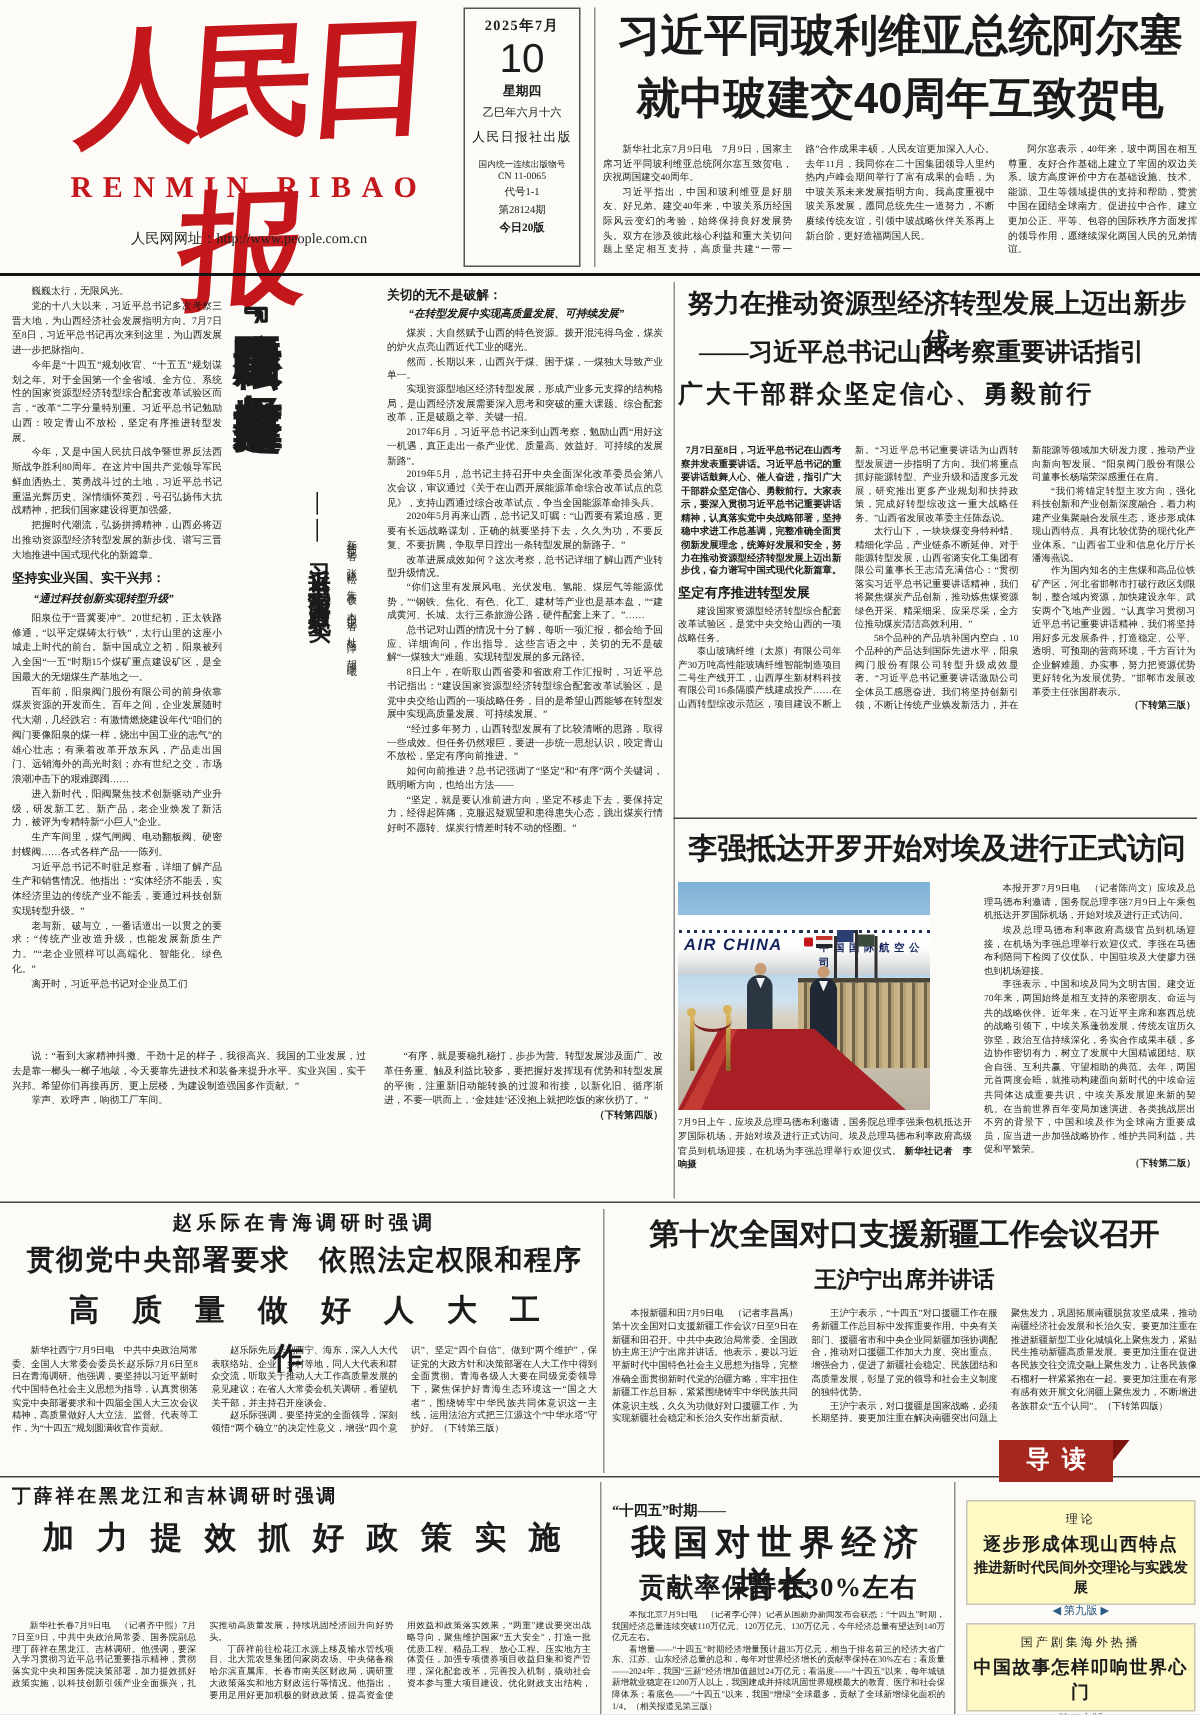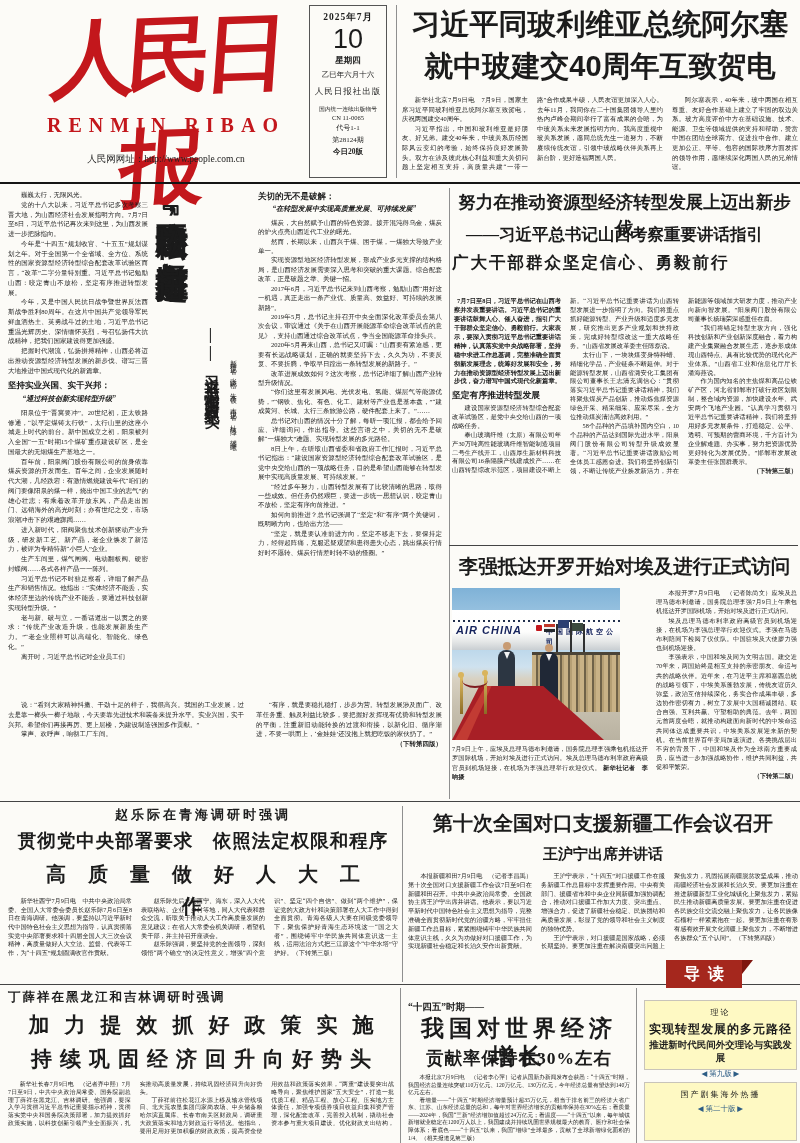--- a/index.html
+++ b/index.html
@@ -309,43 +309,43 @@
   <div id="xj-body" class="abs bodytext cols3 clip">
       <p>本报新疆和田7月9日电　（记者李昌禹）第十次全国对口支援新疆工作会议7日至9日在新疆和田召开。中共中央政治局常委、全国政协主席王沪宁出席并讲话。他表示，要以习近平新时代中国特色社会主义思想为指导，完整准确全面贯彻新时代党的治疆方略，牢牢扭住新疆工作总目标，紧紧围绕铸牢中华民族共同体意识主线，久久为功做好对口援疆工作，为实现新疆社会稳定和长治久安作出新贡献。</p>
       <p>王沪宁表示，“十四五”对口援疆工作在服务新疆工作总目标中发挥重要作用。中央有关部门、援疆省市和中央企业同新疆加强协调配合，推动对口援疆工作加大力度、突出重点、增强合力，促进了新疆社会稳定、民族团结和高质量发展，彰显了党的领导和社会主义制度的独特优势。</p>
       <p>王沪宁表示，对口援疆是国家战略，必须长期坚持。要更加注重在解决南疆突出问题上聚焦发力，巩固拓展南疆脱贫攻坚成果，推动南疆经济社会发展和长治久安。要更加注重在推进新疆新型工业化城镇化上聚焦发力，紧贴民生推动新疆高质量发展。要更加注重在促进各民族交往交流交融上聚焦发力，让各民族像石榴籽一样紧紧抱在一起。要更加注重在有形有感有效开展文化润疆上聚焦发力，不断增进各族群众“五个认同”。（下转第四版）</p>
     </div>
 
   <div id="rule-985" class="abs hrule"></div>
 
   <div id="dx-kicker" class="abs">丁薛祥在黑龙江和吉林调研时强调</div>
   <div id="dx-h1" class="abs">加力提效抓好政策实施</div>
-  <div id="dx-h2" class="abs">持续巩固经济回升向好势头</div>
   <div id="dx-body" class="abs bodytext cols3 clip">
       <p>新华社长春7月9日电　（记者齐中熙）7月7日至9日，中共中央政治局常委、国务院副总理丁薛祥在黑龙江、吉林调研。他强调，要深入学习贯彻习近平总书记重要指示精神，贯彻落实党中央和国务院决策部署，加力提效抓好政策实施，以科技创新引领产业全面振兴，扎实推动高质量发展，持续巩固经济回升向好势头。</p>
       <p>丁薛祥前往松花江水源上移及输水管线项目、北大荒农垦集团闫家岗农场、中央储备粮哈尔滨直属库、长春市南关区财政局，调研重大政策落实和地方财政运行等情况。他指出，要用足用好更加积极的财政政策，提高资金使用效益和政策落实效果，“两重”建设要突出战略导向，聚焦维护国家“五大安全”，打造一批优质工程、精品工程、放心工程。压实地方主体责任，加强专项债券项目收益归集和资产管理，深化配套改革，完善投入机制，撬动社会资本参与重大项目建设。优化财政支出结构，加强债务管理，兜牢基层“三保”底线，确保财政运行安全可持续。（下转第二版）</p>
     </div>
   <div id="de-vline" class="abs vline"></div>
 
   <div id="ec-kicker" class="abs">“十四五”时期——</div>
   <div id="ec-h1" class="abs">我国对世界经济增长</div>
   <div id="ec-h2" class="abs">贡献率保持在30%左右</div>
   <div id="ec-body" class="abs bodytext clip">
       <p>本报北京7月9日电　（记者李心萍）记者从国新办新闻发布会获悉：“十四五”时期，我国经济总量连续突破110万亿元、120万亿元、130万亿元，今年经济总量有望达到140万亿元左右。</p>
       <p>看增量——“十四五”时期经济增量预计超35万亿元，相当于排名前三的经济大省广东、江苏、山东经济总量的总和，每年对世界经济增长的贡献率保持在30%左右；看质量——2024年，我国“三新”经济增加值超过24万亿元；看温度——“十四五”以来，每年城镇新增就业稳定在1200万人以上，我国建成并持续巩固世界规模最大的教育、医疗和社会保障体系；看底色——“十四五”以来，我国“增绿”全球最多，贡献了全球新增绿化面积的1/4。（相关报道见第三版）</p>
     </div>
   <div id="eg-vline" class="abs vline"></div>
 
   <div id="gd-label" class="abs">导读</div>
 
   <div id="gd-item1" class="abs gd-item">
     <div class="gd-cat">理论</div>
-    <div class="gd-t1">实现转型发展的多元路径</div>
+    <div class="gd-t1">逐步形成体现山西特点</div>
     <div class="gd-t2">推进新时代民间外交理论与实践发展</div>
     <div class="gd-page">◀ 第九版 ▶</div>
   </div>
 
   <div id="gd-item2" class="abs gd-item">
     <div class="gd-cat">国产剧集海外热播</div>
+    <div class="gd-t1">中国故事怎样叩响世界心门</div>
     <div class="gd-page">◀ 第二十版 ▶</div>
   </div>
 
 </div>
 
 </body></html>

